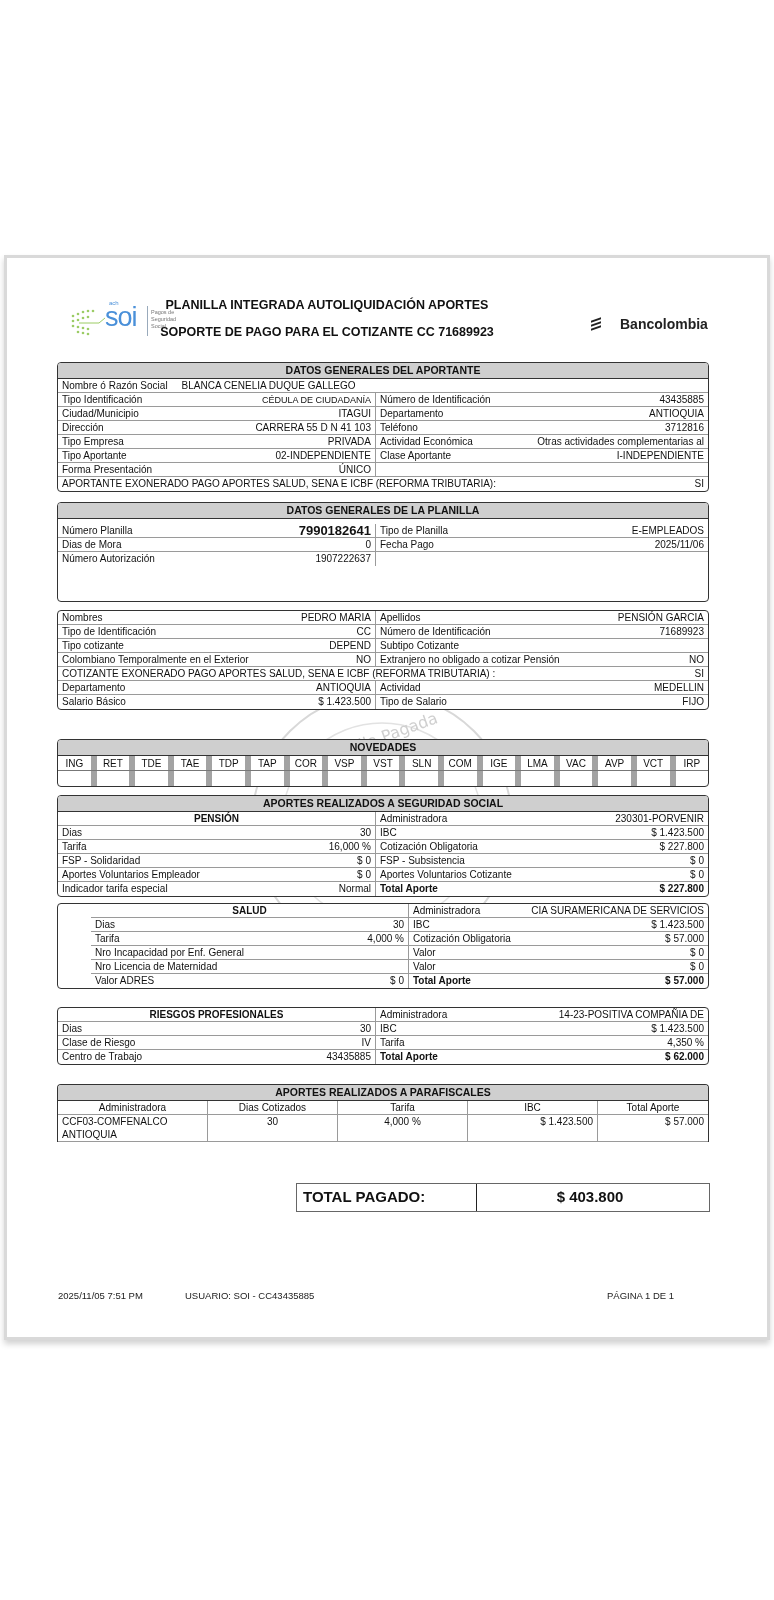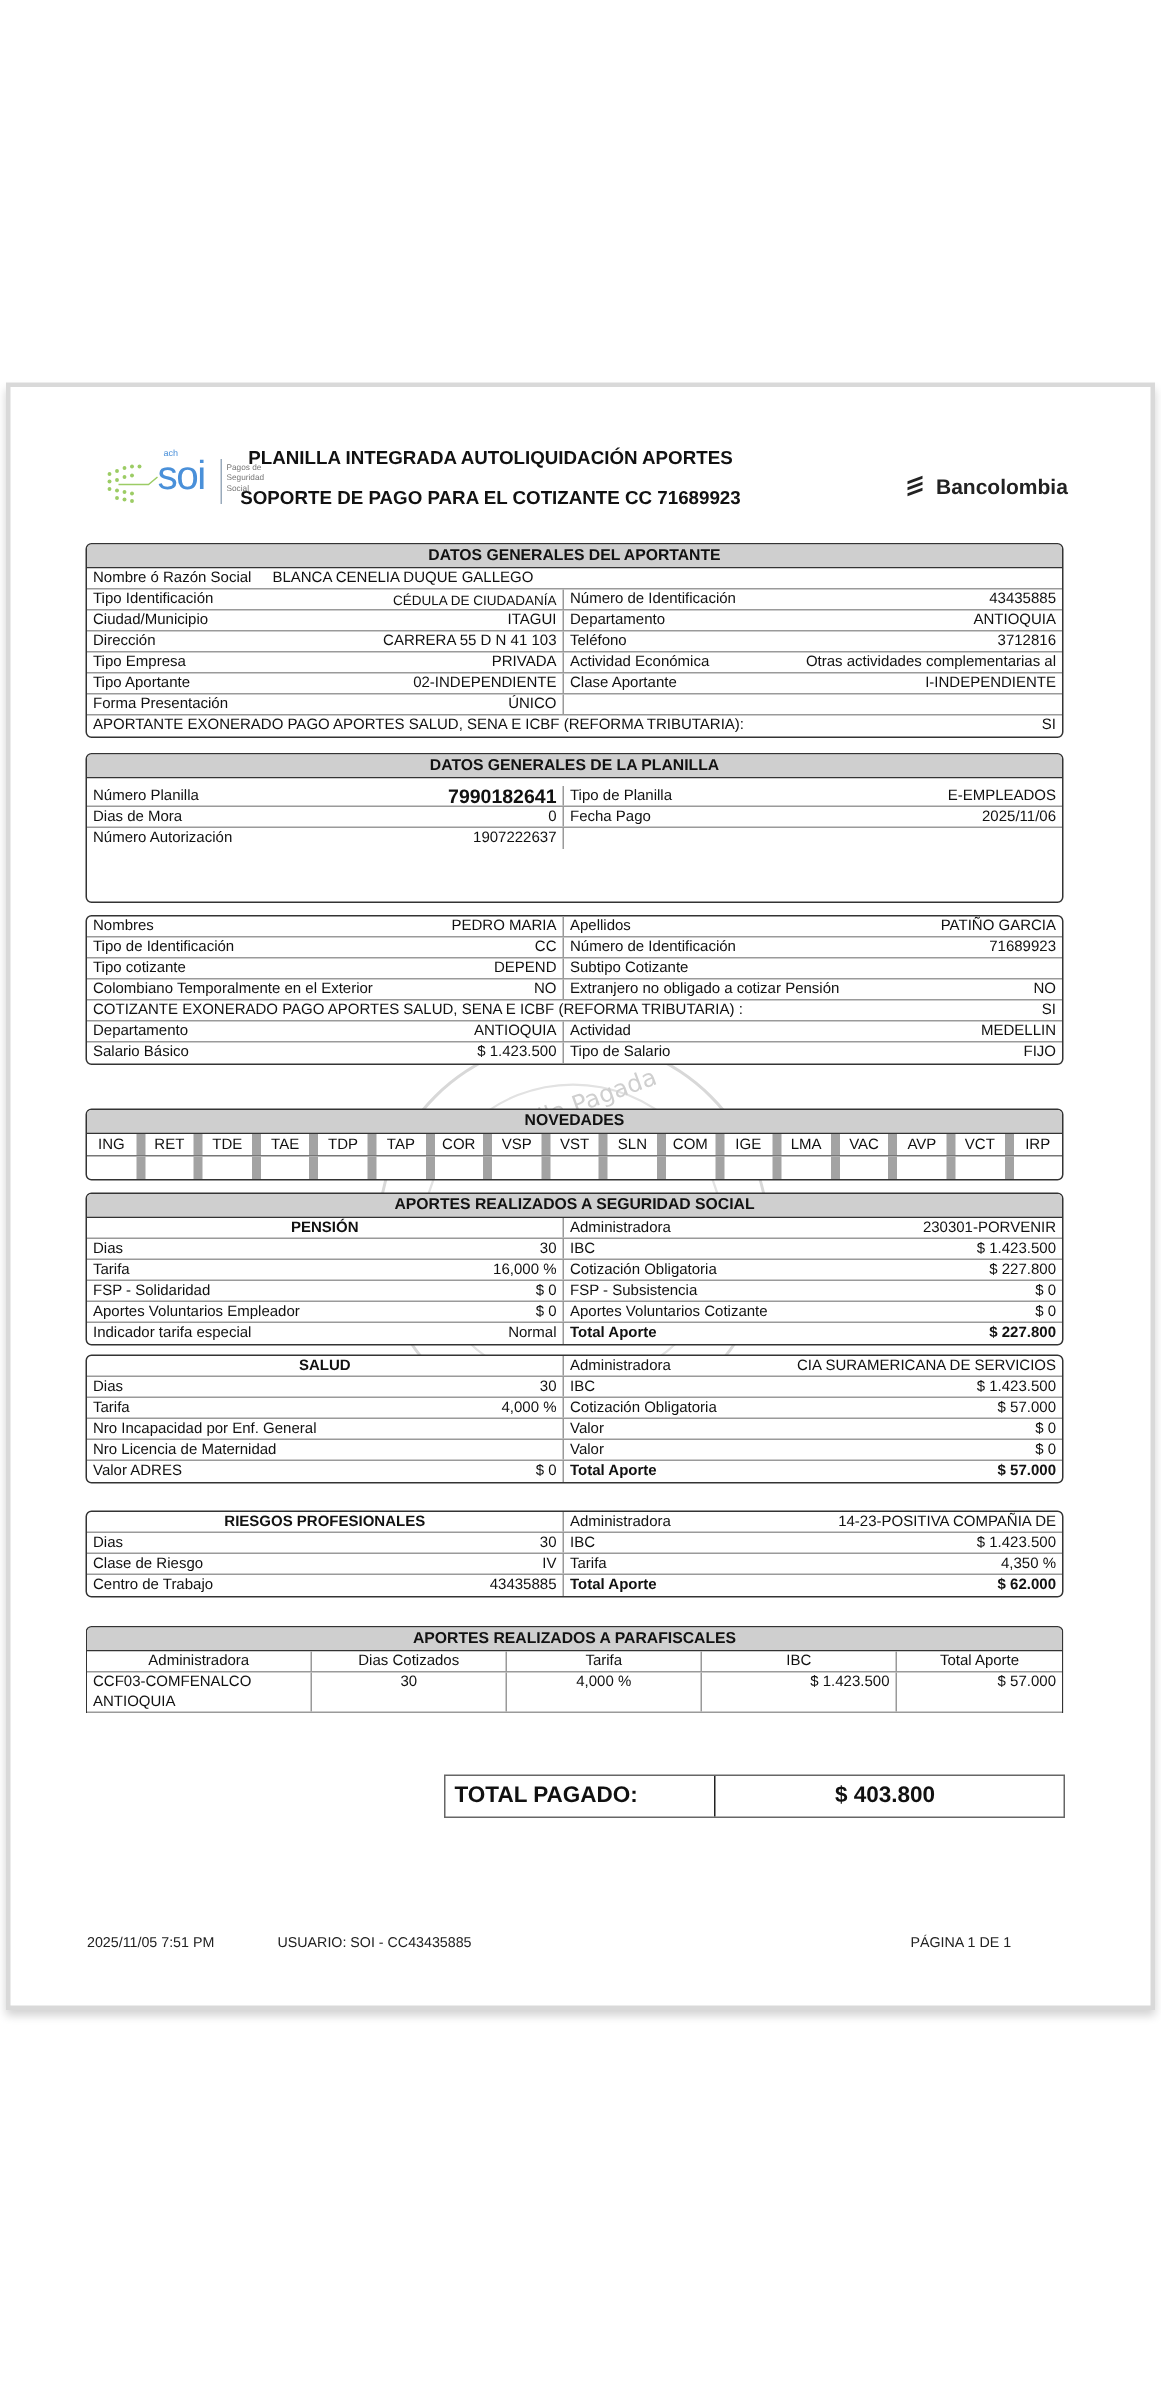--- a/index.html
+++ b/index.html
@@ -15,21 +15,21 @@
   
   .logo-soi { position: absolute; left: 62px; top: 42px; width: 120px; height: 40px; }
   .logo-soi .dots { position: absolute; left: 0; top: 6px; width: 42px; height: 30px; }
   .logo-soi .soi-text { position: absolute; left: 36px; top: 2px; font-size: 27px; color: #4a90d9; font-weight: normal; letter-spacing: -1px; }
   .logo-soi .ach { position: absolute; left: 40px; top: 0px; font-size: 6px; color: #4a90d9; }
   .logo-soi .sep { position: absolute; left: 78px; top: 6px; width: 1px; height: 30px; background: #9ab; }
   .logo-soi .pagos { position: absolute; left: 82px; top: 9px; font-size: 5.5px; color: #777; line-height: 7px; width: 30px; }
 
   .title1 { position: absolute; left: 110px; width: 420px; top: 40px; text-align: center; font-weight: bold; font-size: 12.5px; }
   .title2 { position: absolute; left: 110px; width: 420px; top: 67px; text-align: center; font-weight: bold; font-size: 12.5px; }
-  .bancolombia { position: absolute; left: 598px; top: 58px; font-weight: bold; font-size: 14px; color: #222; display: flex; align-items: center; gap: 9px; }
+  .bancolombia { position: absolute; left: 584px; top: 58px; font-weight: bold; font-size: 14px; color: #222; display: flex; align-items: center; gap: 19px; }
   .bancolombia .bc-icon { display: inline-flex; flex-direction: column; gap: 2px; }
   .bancolombia .bc-icon span { display: block; width: 10px; height: 2px; background: #222; transform: skewY(-20deg); }
 
   
   .section {
     position: absolute; left: 50px; width: 652px;
     border: 1.5px solid #333; border-radius: 4px; background: #fff;
     font-size: 10px;
   }
   .sec-head {
@@ -246,21 +246,21 @@
   </div>
 
   <div class="section" style="top:352px;">
     <div class="row">
       <div class="cell-l">
           <span>Nombres</span>
           <span>PEDRO MARIA</span>
         </div>
       <div class="cell-r">
           <span>Apellidos</span>
-          <span>PATIÑO GARCIA</span>
+          <span>PENSIÓN GARCIA</span>
         </div>
     </div>
     <div class="row">
       <div class="cell-l">
           <span>Tipo de Identificación</span>
           <span>CC</span>
         </div>
       <div class="cell-r">
           <span>Número de Identificación</span>
           <span>71689923</span>
@@ -412,21 +412,21 @@
           <span>Indicador tarifa especial</span>
           <span>Normal</span>
         </div>
       <div class="cell-r">
           <span class="bold">Total Aporte</span>
           <span class="bold">$ 227.800</span>
         </div>
     </div>
   </div>
 
-  <div class="section" style="top:645px;">
+  <div class="section" style="top:645px;padding-left:33px;">
     <div class="row">
       <div class="cell-l" style="justify-content:center;">
           <span class="bold">SALUD</span>
         </div>
       <div class="cell-r">
           <span>Administradora</span>
           <span>CIA SURAMERICANA DE SERVICIOS</span>
         </div>
     </div>
     <div class="row">

